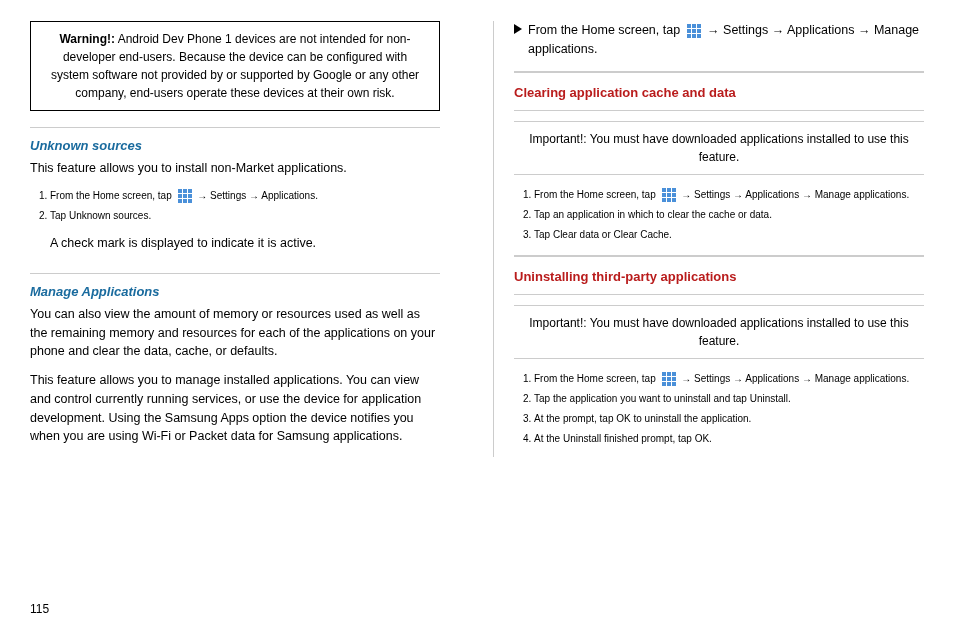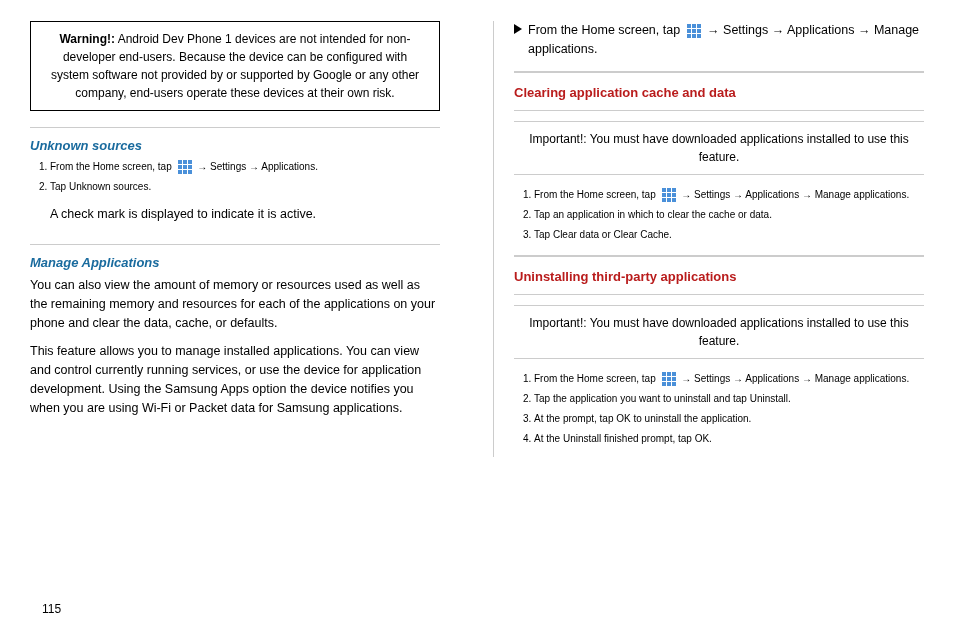--- a/index.html
+++ b/index.html
@@ -92,21 +92,21 @@
     }
     .cyan-heading {
       color: #b91c1c;
       font-size: 13px;
       font-weight: bold;
       margin-bottom: 4px;
     }
     .page-number {
       position: absolute;
       bottom: 20px;
-      left: 42px;
+      left: 30px;
       font-size: 12px;
     }
     .right-first-item {
       display: flex;
       align-items: flex-start;
       gap: 6px;
       margin-bottom: 10px;
       font-size: 12.5px;
       line-height: 1.5;
     }
@@ -130,20 +130,21 @@
     <div class="left-col">
 
       <div class="warning-box">
         <span class="bold">Warning!:</span><span> Android Dev Phone 1 devices are not intended for non-developer end-users. Because the device can be configured with system software not provided by or supported by Google or any other company, end-users operate these devices at their own risk.</span>
       </div>
 
       <hr class="divider">
 
       <div>
         <div class="section-title">Unknown sources</div>
+        <div class="section-body">This feature allows you to install non-Market applications.</div>
         <ol class="steps">
           <li>
             <span>From the Home screen, tap <svg class="grid-icon" viewBox="0 0 16 16" xmlns="http://www.w3.org/2000/svg">
                   <rect x="1" y="1" width="4" height="4" fill="#4a90d9"></rect>
                   <rect x="6" y="1" width="4" height="4" fill="#4a90d9"></rect>
                   <rect x="11" y="1" width="4" height="4" fill="#4a90d9"></rect>
                   <rect x="1" y="6" width="4" height="4" fill="#4a90d9"></rect>
                   <rect x="6" y="6" width="4" height="4" fill="#4a90d9"></rect>
                   <rect x="11" y="6" width="4" height="4" fill="#4a90d9"></rect>
                   <rect x="1" y="11" width="4" height="4" fill="#4a90d9"></rect>

